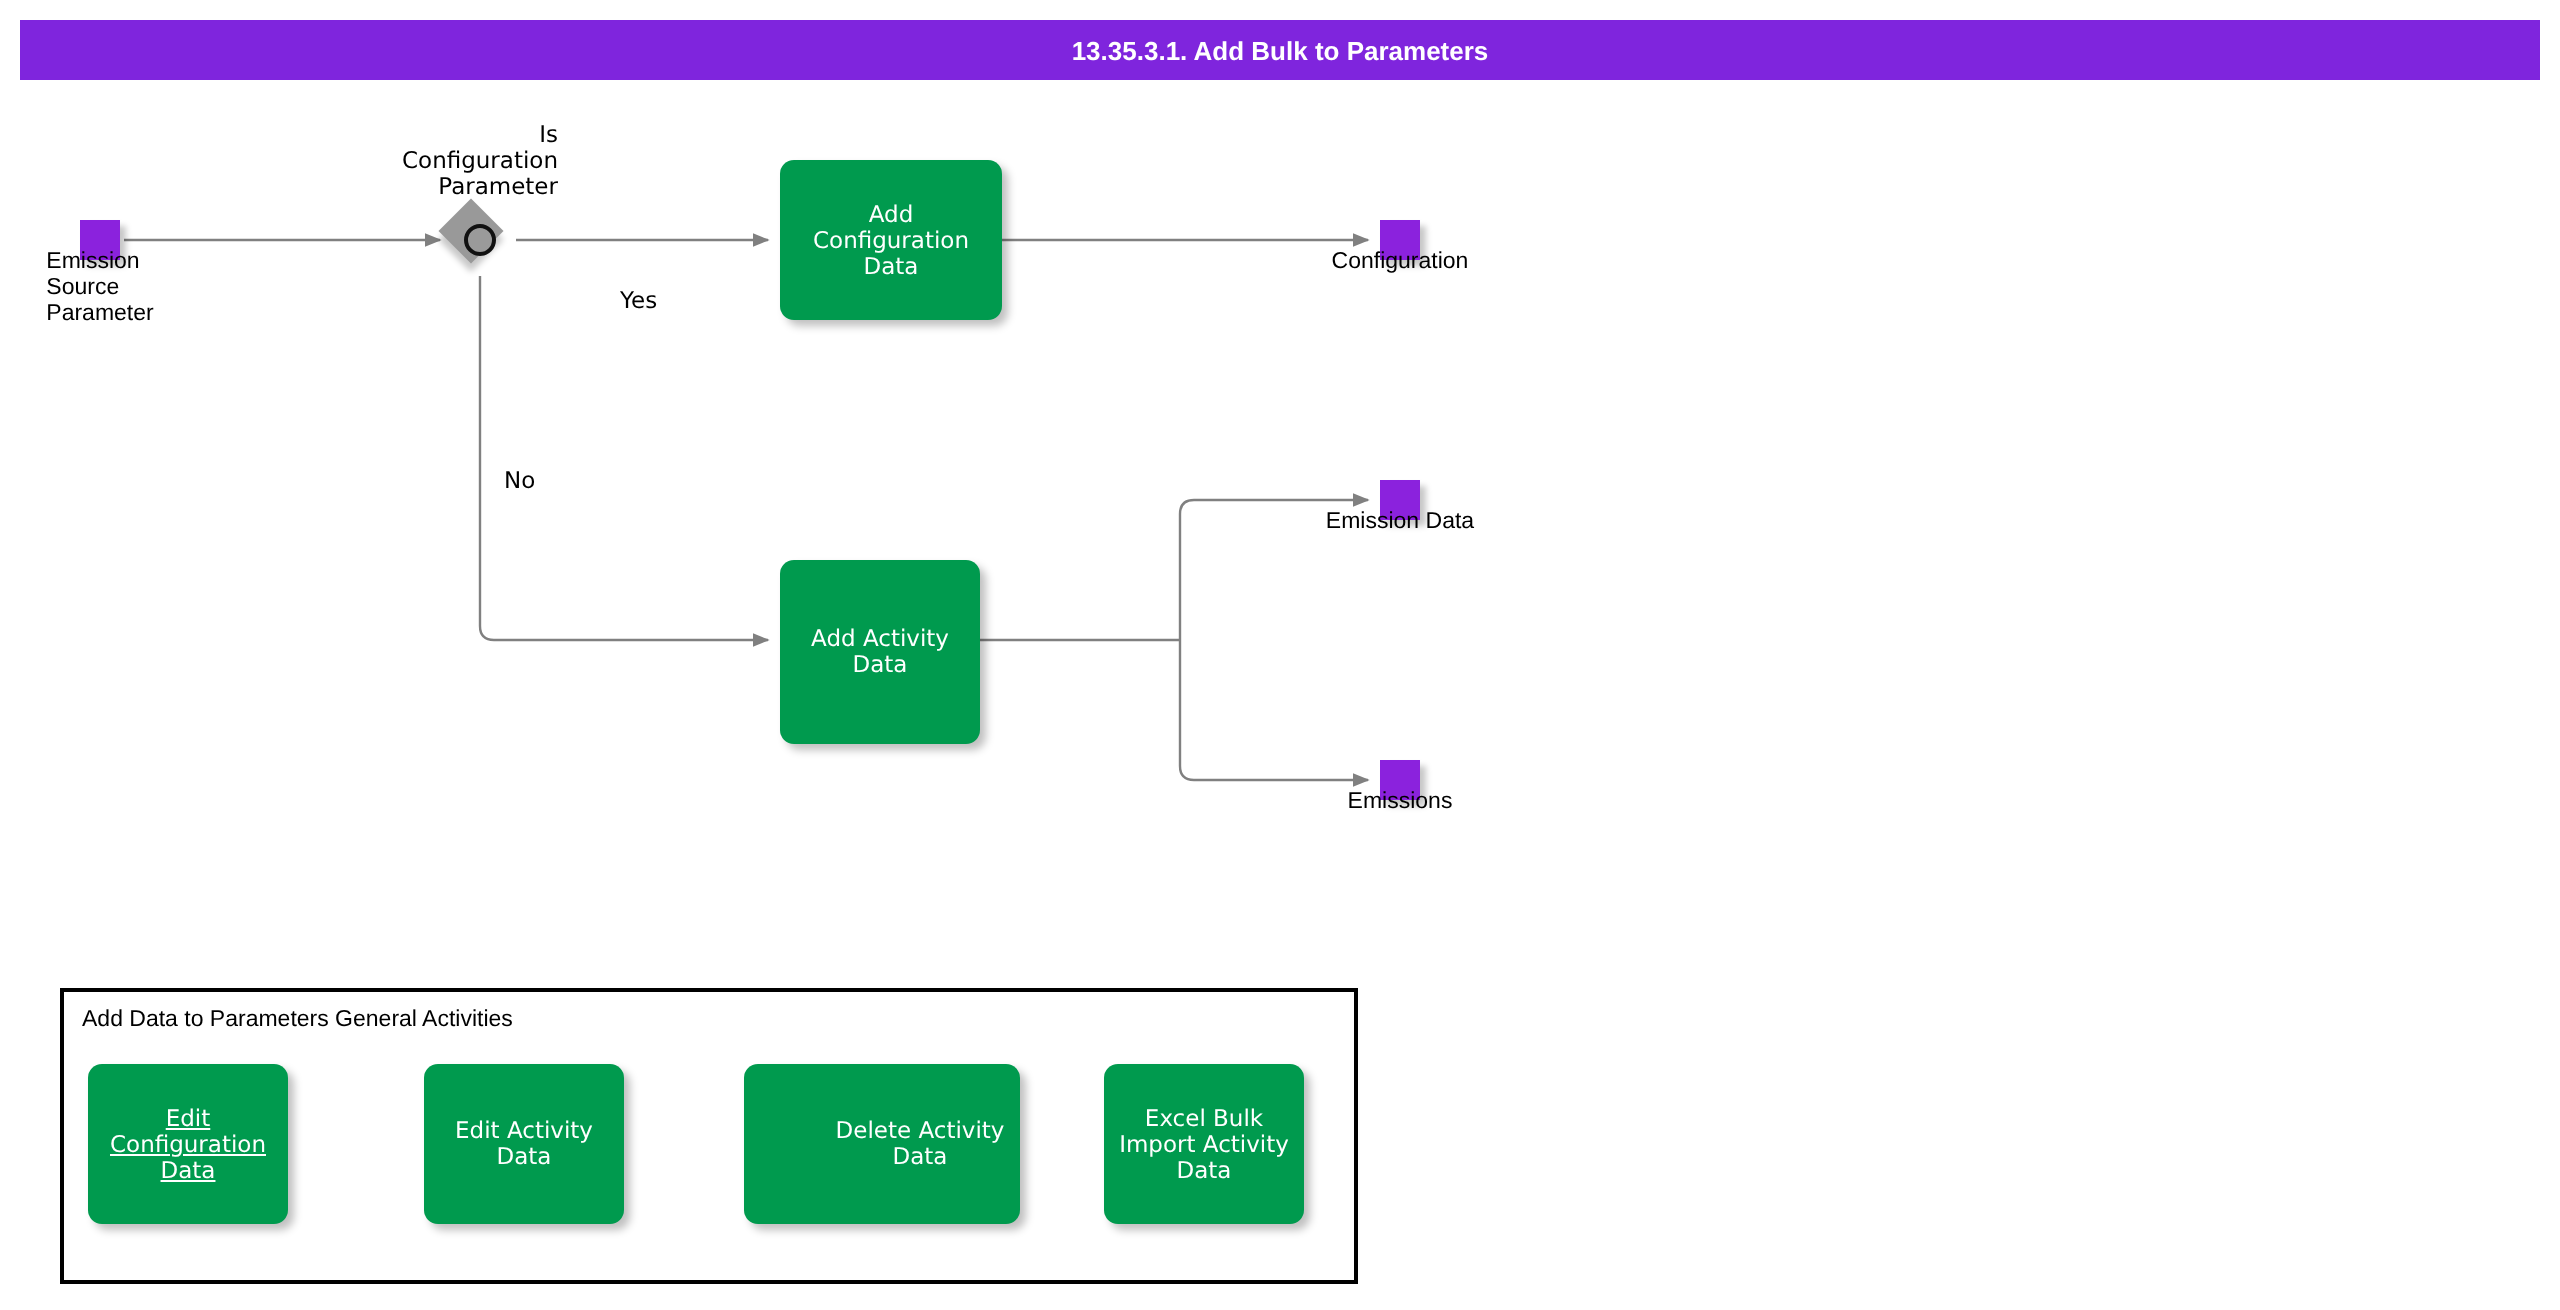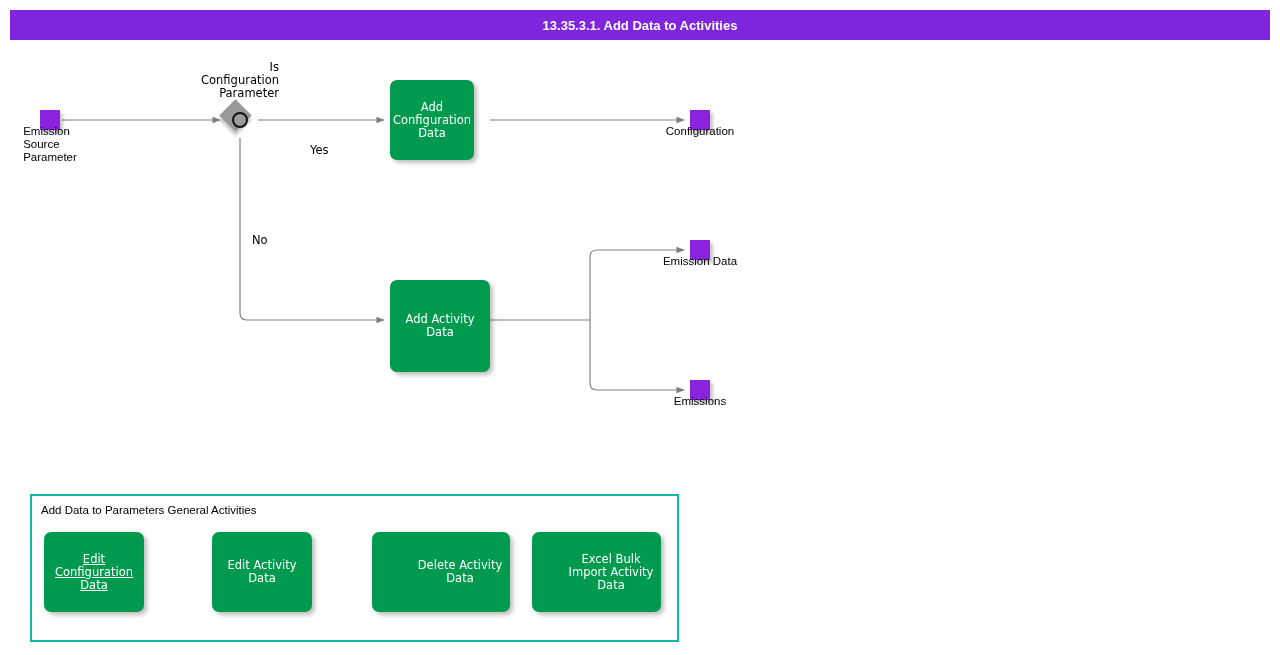--- a/index.html
+++ b/index.html
@@ -146,21 +146,21 @@
     margin-top: 20px;
   }
 
   
   #general-panel {
     position: absolute;
     left: 30px;
     top: 494px;
     width: 649px;
     height: 148px;
-    border: 2px solid #14b8a6;
+    border: 2px solid #000000;
     background: #ffffff;
     box-sizing: border-box;
   }
   #general-panel .panel-title {
     position: absolute;
     left: 9px;
     top: 8px;
     font-size: 11.5px;
     color: #000000;
     font-family: "Liberation Sans", sans-serif;
@@ -168,21 +168,21 @@
   #general-panel .activity {
     top: 36px;
     width: 100px;
     height: 80px;
   }
 </style>
 </head>
 <body>
 
 <div id="title-bar">
-  <span class="title-text">13.35.3.1. Add Data to Activities</span>
+  <span class="title-text">13.35.3.1. Add Bulk to Parameters</span>
 </div>
 
 <div id="diagram">
 
   <svg id="edges" viewBox="0 0 1280 655" width="1280" height="655">
     <defs>
       <marker id="arrow" viewBox="0 0 10 10" refX="9" refY="5" markerWidth="7" markerHeight="7" orient="auto-start-reverse">
         <path d="M 0 1 L 10 5 L 0 9 z" fill="#808080"></path>
       </marker>
     </defs>
@@ -210,21 +210,21 @@
   </div>
 
   <div class="gateway" style="left:240px; top:120px;">
     <div class="diamond"></div>
     <div class="ring"></div>
     <div class="gw-label">Is
 Configuration
 Parameter</div>
   </div>
 
-  <div class="activity" style="left:390px; top:80px; width:84px; height:80px;">
+  <div class="activity" style="left:390px; top:80px; width:111px; height:80px;">
     <span>Add
 Configuration
 Data</span>
   </div>
 
   <div class="activity" style="left:390px; top:280px; width:100px; height:92px;">
     <span>Add Activity
 Data</span>
   </div>
 
@@ -260,18 +260,18 @@
   <div class="activity" style="left:180px;">
     <span>Edit Activity
 Data</span>
   </div>
 
   <div class="activity" style="left:340px;padding-left:38px;">
     <span>Delete Activity
 Data</span>
   </div>
 
-  <div class="activity" style="left:500px;padding-left:29px;">
+  <div class="activity" style="left:520px;">
     <span>Excel Bulk
 Import Activity
 Data</span>
   </div>
 </div>
 
 </body></html>

